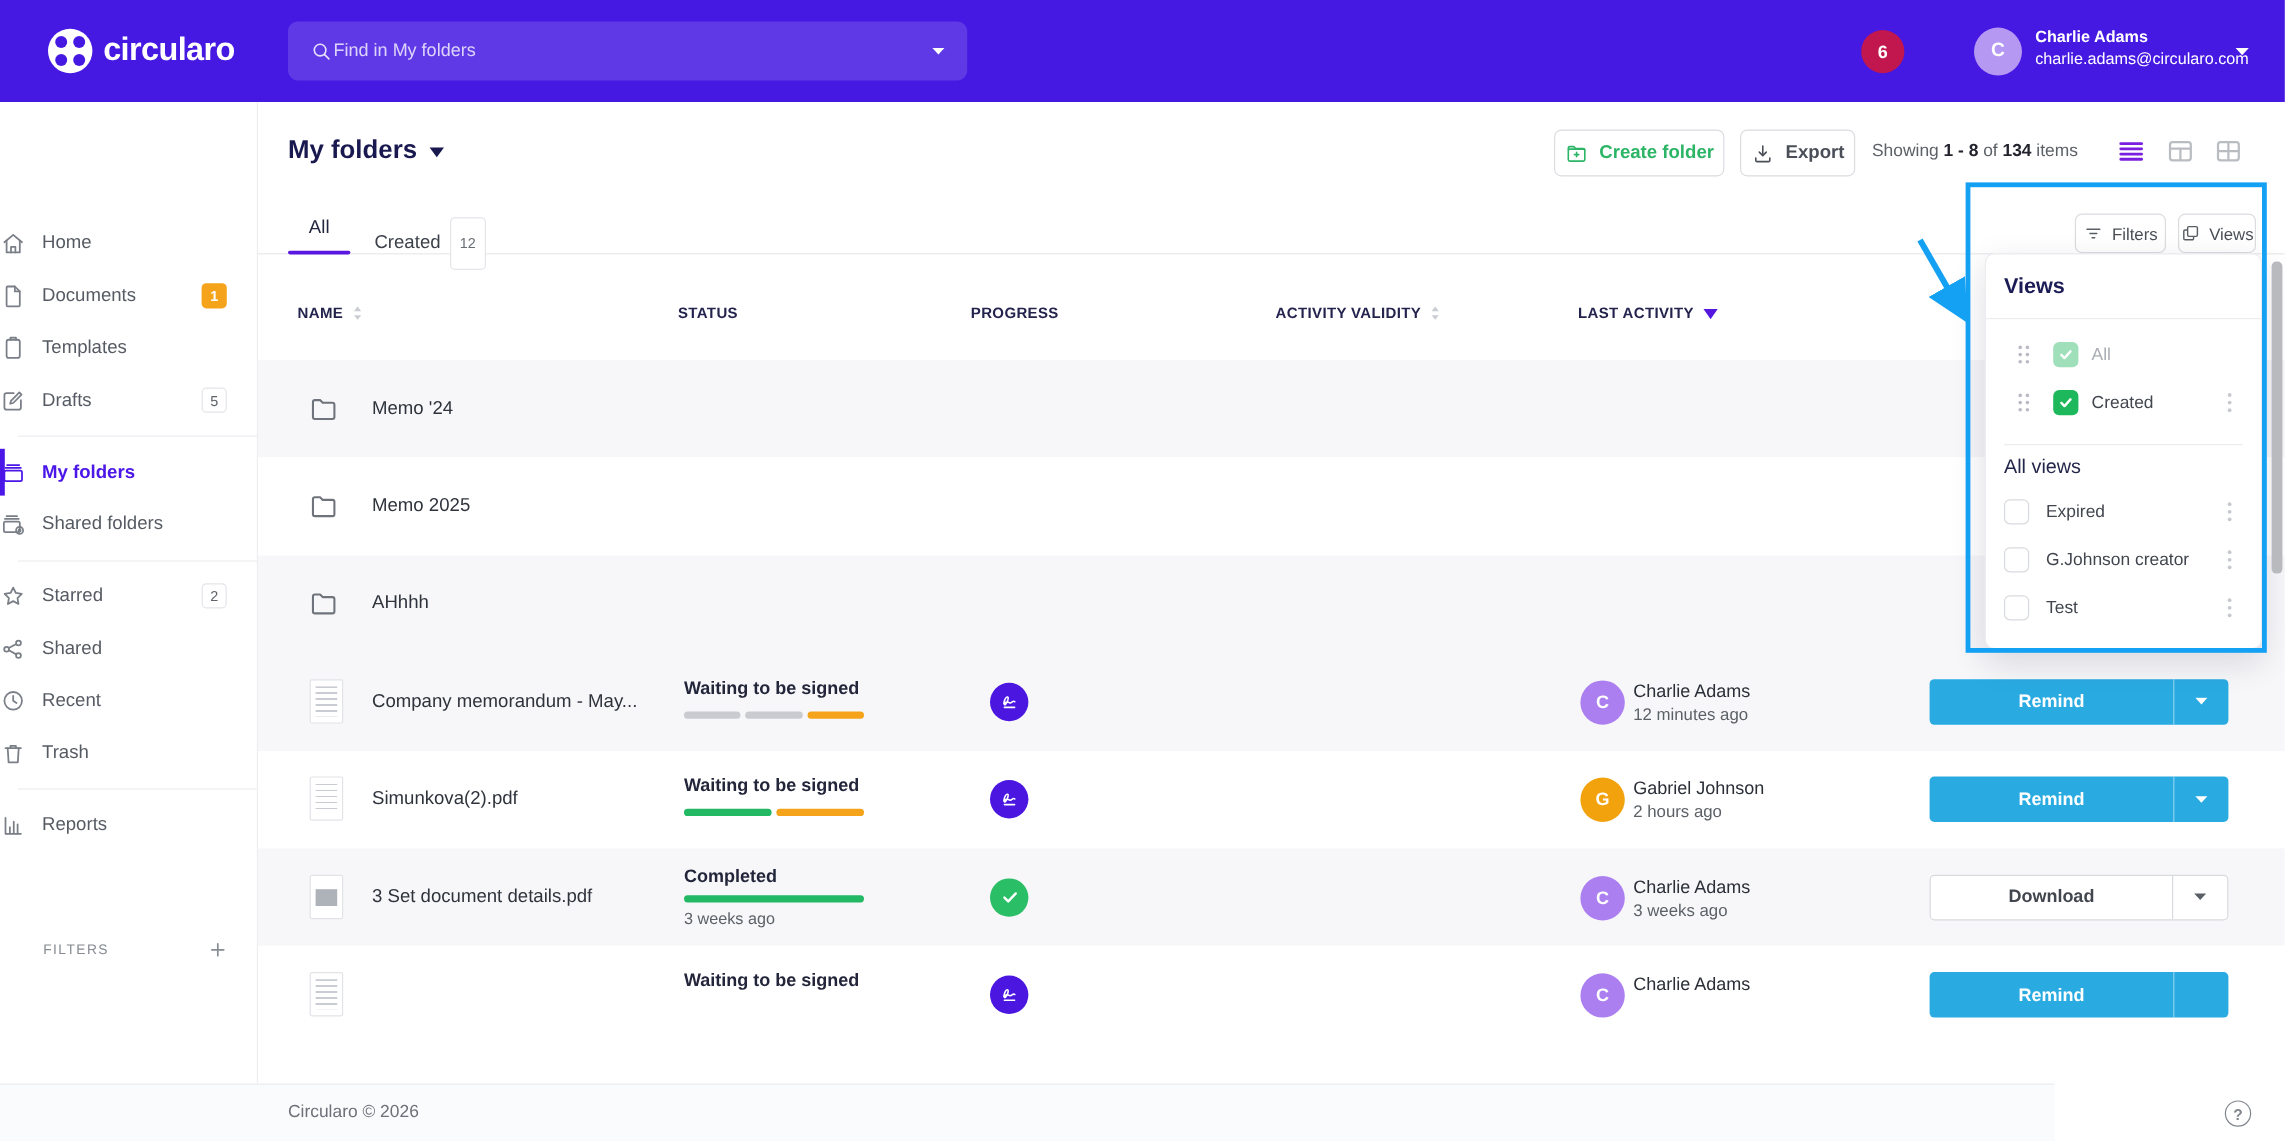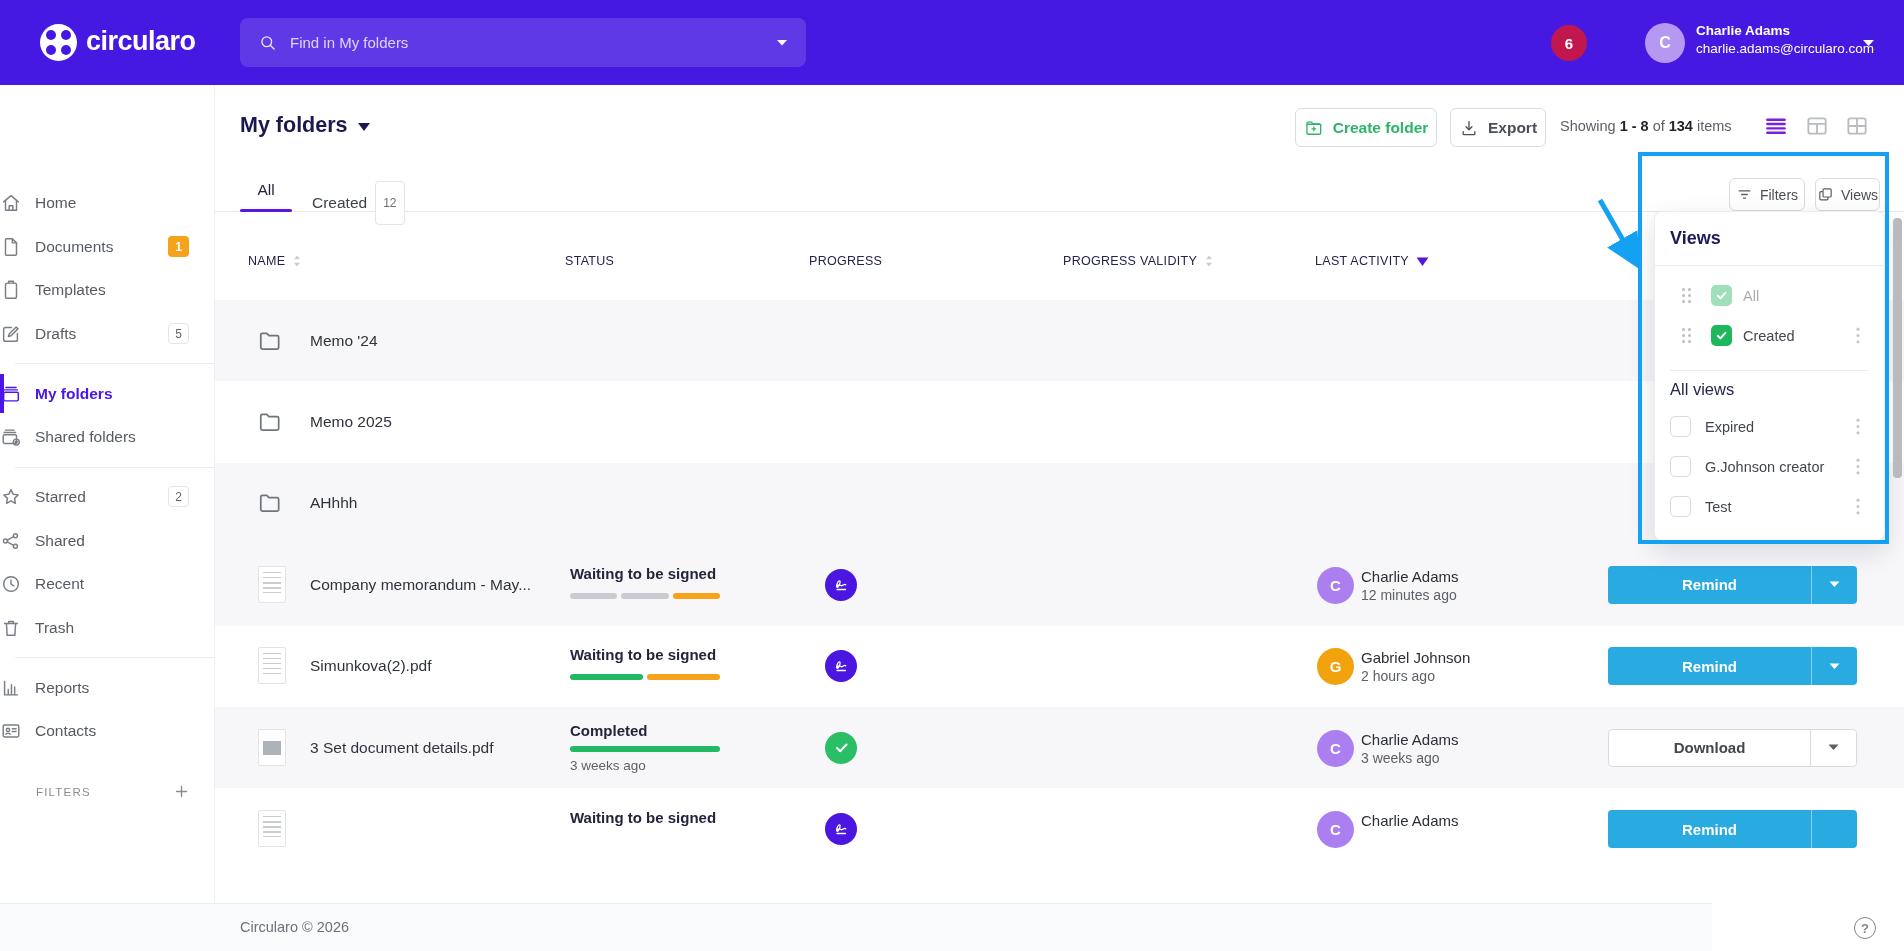--- a/index.html
+++ b/index.html
@@ -9,21 +9,21 @@
 
   
   #topbar{position:absolute;left:0;top:0;width:1904px;height:85px;background:#4619E2;z-index:60}
   .logo-icon{position:absolute;left:40px;top:24px;width:37px;height:37px;border-radius:50%;background:#fff}
   .logo-icon .dot{position:absolute;width:10px;height:10px;border-radius:50%;background:#4619E2}
   .logo-icon .d1{left:6px;top:6px}.logo-icon .d2{left:21px;top:6px}
   .logo-icon .d3{left:6px;top:21px}.logo-icon .d4{left:21px;top:21px}
   .brand{position:absolute;left:86px;top:26px;color:#fff;font-size:27px;font-weight:700;letter-spacing:-.5px}
   .search{position:absolute;left:240px;top:18px;width:566px;height:49px;border-radius:8px;background:rgba(255,255,255,.14);display:flex;align-items:center}
   .search .sicon{margin-left:18px;opacity:.85}
-  .search input{flex:1;margin-left:12px;background:transparent;border:none;outline:none;color:#fff;font-size:15px;font-family:inherit}
+  .search input{flex:1;background:transparent;border:none;outline:none;color:#fff;font-size:15px;font-family:inherit}
   .search input::placeholder{color:rgba(255,255,255,.78)}
   .search .scaret{margin-right:18px}
   .notif{position:absolute;left:1551px;top:25px;width:36px;height:36px;border-radius:50%;background:#C2174E;color:#fff;font-size:15px;font-weight:700;display:flex;align-items:center;justify-content:center}
   .tb-avatar{position:absolute;left:1645px;top:23px;width:40px;height:40px;border-radius:50%;background:#B598F2;color:#fff;font-weight:700;font-size:16px;display:flex;align-items:center;justify-content:center}
   .user-text{position:absolute;left:1696px;top:22px;color:#fff;line-height:18px;font-size:13.5px}
   .user-text .uname{font-weight:600}
   .user-caret{position:absolute;left:1862px;top:39px}
 
   
   #sidebar{position:absolute;left:0;top:85px;width:215px;height:818px;background:#fff;border-right:1px solid #EDEEF1;z-index:20}
@@ -58,21 +58,21 @@
   .vt-grid{left:1629px;color:#B9BCC1}
 
   .tabbar-line{position:absolute;left:0;right:0;top:126px;height:1px;background:#E8E9EC}
   .tabs{position:absolute;left:25px;top:96px;height:31px;display:flex;align-items:flex-start}
   .tab{font-size:15.5px;color:#3C414A;cursor:pointer;display:flex;align-items:center;gap:8px}
   .tab-all{width:52px;justify-content:center;position:relative;color:#23263F}
   .tab-all::after{content:"";position:absolute;left:0;right:0;top:28px;height:3px;background:#5A17E0;border-radius:2px}
   .tab-created{margin-left:20px}
   .tab .tbadge{border:1px solid #E3E5E9;border-radius:4px;color:#6A6F76;font-size:12px;padding:14px 7px;background:#fff}
 
-  .thead{position:absolute;top:166px;height:20px;font-size:12.5px;font-weight:400;color:#23234E;letter-spacing:.3px;display:flex;align-items:center;gap:7px;white-space:nowrap;cursor:pointer}
+  .thead{position:absolute;top:166px;height:20px;font-size:12.5px;font-weight:700;color:#23234E;letter-spacing:.3px;display:flex;align-items:center;gap:7px;white-space:nowrap;cursor:pointer}
 
   #rows{position:absolute;left:0;top:215px;width:100%}
   .row{position:relative;width:100%;height:81.4px;cursor:pointer}
   .row.odd{background:#F7F7F9}
   .fold-icon{position:absolute;left:42px;top:calc(50% - 13px);width:26px;height:26px;color:#6F747C}
   .doc-thumb{position:absolute;left:43px;top:calc(50% - 19px);width:28px;height:37px;background:#fff;border:1px solid #E2E3E7;border-radius:2px;padding:5px 4px}
   .doc-thumb .lines{width:100%;height:100%;background:repeating-linear-gradient(#C9CCD2 0 1.5px,transparent 1.5px 5px)}
   .doc-thumb.img-thumb .lines{background:#AEB2B9;height:14px;margin-top:6px}
   .row-name{position:absolute;left:95px;top:calc(50% - 9px);font-size:15.5px;color:#2F333C}
   .status-title{position:absolute;left:355px;top:calc(50% - 20px);font-size:15px;font-weight:700;color:#23263A;white-space:nowrap}
@@ -268,31 +268,20 @@
       <div class="nav-divider"></div>
       <div class="nav-item">
         <span class="icon">
           <svg viewBox="0 0 24 24" fill="none" stroke="currentColor" stroke-width="1.6" stroke-linecap="round" stroke-linejoin="round">
             <path d="M5 5v14.5h14"></path>
             <path d="M9 19v-5.5M12.5 19V8.5M16 19v-8"></path>
           </svg>
         </span>
         <span class="nav-label">Reports</span>
       </div>
-      <div class="nav-item">
-        <span class="icon">
-          <svg viewBox="0 0 24 24" fill="none" stroke="currentColor" stroke-width="1.6" stroke-linecap="round" stroke-linejoin="round">
-            <rect x="3.5" y="5.5" width="17" height="13" rx="1.5"></rect>
-            <circle cx="8.7" cy="10.8" r="1.8"></circle>
-            <path d="M6.4 15.6c.6-1.7 4-1.7 4.6 0"></path>
-            <path d="M13.5 9.5h4M13.5 12.5h4"></path>
-          </svg>
-        </span>
-        <span class="nav-label">Contacts</span>
-      </div>
     </div>
   <div class="filters-row">
     <span class="filters-label">FILTERS</span>
     <span class="plus-icon">
       <svg viewBox="0 0 24 24" fill="none" stroke="currentColor" stroke-width="2" stroke-linecap="round">
           <path d="M12 5v14M5 12h14"></path>
         </svg>
     </span>
   </div>
 </div>
@@ -371,21 +360,21 @@
           </svg>
         </span>
       </div>
       <div class="thead" style="left: 350px;">
         <span>STATUS</span>
       </div>
       <div class="thead" style="left: 594px;">
         <span>PROGRESS</span>
       </div>
       <div class="thead" style="left: 848px;">
-        <span>PROGRESS VALIDITY</span>
+        <span>ACTIVITY VALIDITY</span>
         <span class="sorticon">
           <svg width="10" height="14" viewBox="0 0 10 14">
             <path d="M5 1.5l3 3.8H2z" fill="#C9CCD2"></path>
             <path d="M5 12.5l3-3.8H2z" fill="#C9CCD2"></path>
           </svg>
         </span>
       </div>
       <div class="thead" style="left: 1100px;">
         <span>LAST ACTIVITY</span>
         <span class="sorticon">

